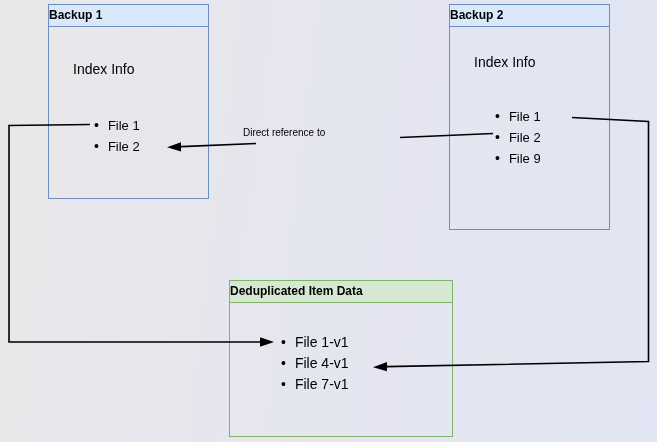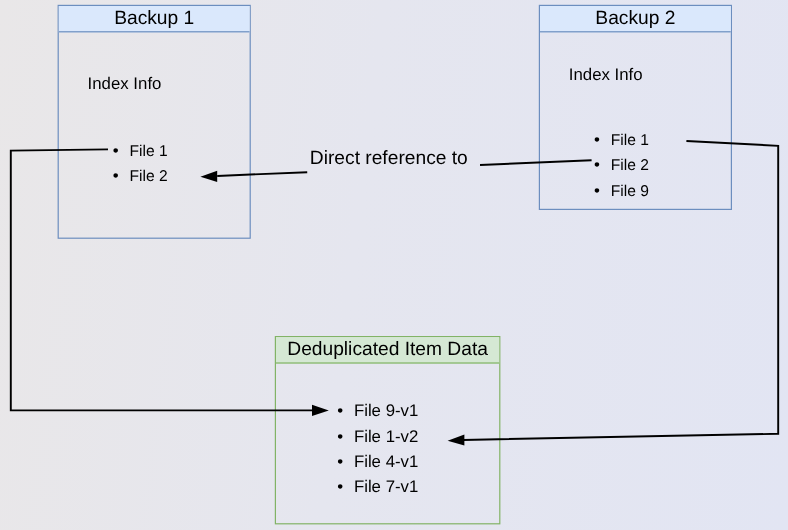--- a/index.html
+++ b/index.html
@@ -18,23 +18,23 @@
   .node {
     position: absolute;
     border: 1.5px solid #6c8ebf;
     background: transparent;
     box-sizing: border-box;
   }
   .node.green { border-color: #82b366; }
   .node-header {
     height: 21px;
     line-height: 21px;
-    text-align: center;
-    font-size: 16px;
-    font-weight: normal;
+    text-align: left;
+    font-size: 12px;
+    font-weight: bold;
     background: #dae8fc;
     border-bottom: 1.5px solid #6c8ebf;
   }
   .node.green .node-header {
     background: #d5e8d4;
     border-bottom-color: #82b366;
   }
   .index-label {
     position: absolute;
     font-size: 14px;
@@ -65,56 +65,54 @@
     width: 657px;
     height: 442px;
     z-index: 10;
     pointer-events: none;
   }
   .annotation {
     position: absolute;
     left: 243px;
     top: 124px;
     width: 162px;
-    text-align: center;
-    font-size: 16px;
+    font-size: 10px;
     line-height: 18.5px;
     z-index: 11;
     white-space: nowrap;
   }
 </style>
 </head>
 <body>
 
 <div id="canvas">
 
   <div class="node" style="left:48px; top:4px; width:161px; height:195px;">
     <div class="node-header">Backup 1</div>
     <div class="index-label" style="left:24px; top:56px;">Index Info</div>
     <ul class="file-list" style="left:45px; top:110px;">
       <li>File 1</li>
       <li>File 2</li>
     </ul>
   </div>
 
-  <div class="node" style="left:449px; top:4px; width:161px; height:171px;">
+  <div class="node" style="left:449px; top:4px; width:161px; height:226px;">
     <div class="node-header">Backup 2</div>
     <div class="index-label" style="left:24px; top:49px;">Index Info</div>
     <ul class="file-list" style="left:45px; top:101px;">
       <li>File 1</li>
       <li>File 2</li>
       <li>File 9</li>
     </ul>
   </div>
 
-  <div class="node green" style="left:229px; top:280px; width:188px; height:157px;">
+  <div class="node green" style="left:229px; top:280px; width:224px; height:157px;">
     <div class="node-header">Deduplicated Item Data</div>
     <ul class="file-list" style="left:51px; top:51px;">
-      <li>File 9-v1</li>
-      <li>File 1-v2</li>
+      <li>File 1-v1</li>
       <li>File 4-v1</li>
       <li>File 7-v1</li>
     </ul>
   </div>
 
   <div class="annotation">
     <div>Direct reference to</div>
   </div>
 
   <svg id="edge-layer" viewBox="0 0 657 442" xmlns="http://www.w3.org/2000/svg">

